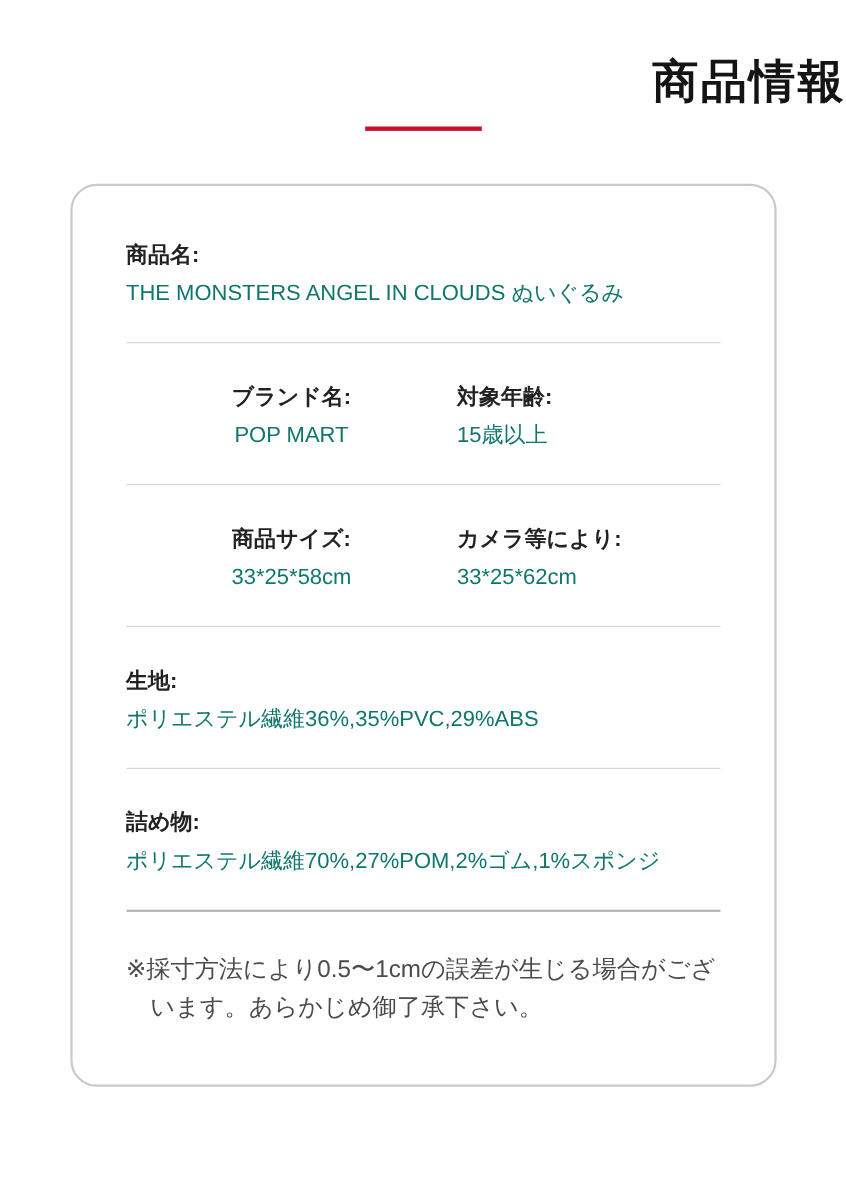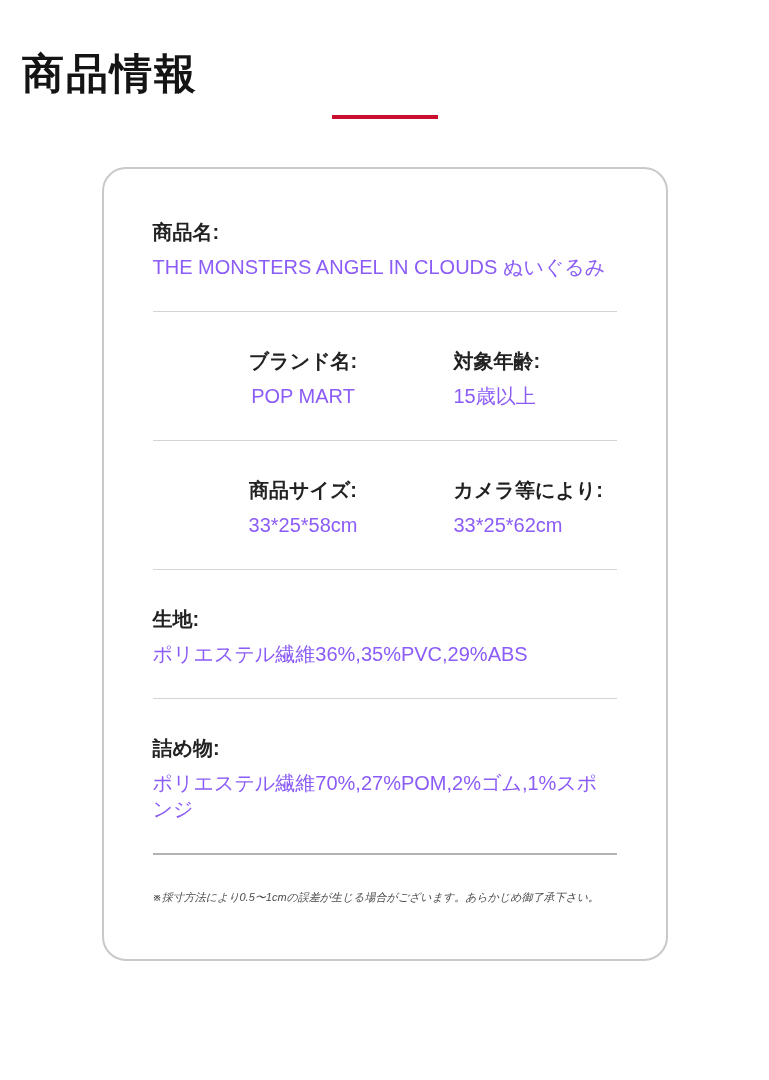--- a/index.html
+++ b/index.html
@@ -7,76 +7,75 @@
   html, body {
     width: 769px;
     background: #ffffff;
     font-family: "Liberation Sans", "DejaVu Sans", sans-serif;
   }
   body {
     min-height: 1080px;
     padding-top: 50px;
   }
   .page-title {
-    text-align: left;
+    text-align: right;
     font-size: 42px;
     font-weight: 800;
     color: #141414;
     letter-spacing: 2px;
     line-height: 1.15;
     margin-left: 22px;
   }
   .title-underline {
     width: 106px;
     height: 4px;
     background: var(--accent);
     margin: 17px auto 0;
   }
   .card {
-    width: 566px;
+    width: 642px;
     margin: 48px auto 0;
     border: 2px solid #c9c9c9;
     border-radius: 24px;
     background: #ffffff;
     padding: 50px 49px 52px;
   }
   .field-label {
     font-size: 20px;
     font-weight: 700;
     color: #222222;
     line-height: 1.3;
   }
   .field-value {
     font-size: 20px;
     font-weight: 400;
-    color: #8b5cf6;
+    color: #0f766e;
     line-height: 1.3;
     margin-top: 9px;
   }
   .divider {
     border: none;
     border-top: 1px solid #d4d4d4;
     margin: 31px 0 36px;
   }
   .divider-strong {
     border: none;
     border-top: 2px solid #b3b3b3;
     margin: 31px 0 34px;
   }
   .two-col { display: flex; }
   .col-left { width: 301px; flex: 0 0 301px; text-align: center; }
   .col-right { flex: 1; }
   .notes { }
   .note {
-    font-size: 11px;
+    font-size: 22px;
     color: #4b4b4b;
     line-height: 1.6;
     padding-left: 1em;
     text-indent: -1em;
-    font-style: italic;
   }
 </style>
 </head>
 <body>
 
 <h1 class="page-title">商品情報</h1>
 <div class="title-underline"></div>
 
 <div class="card">
 

